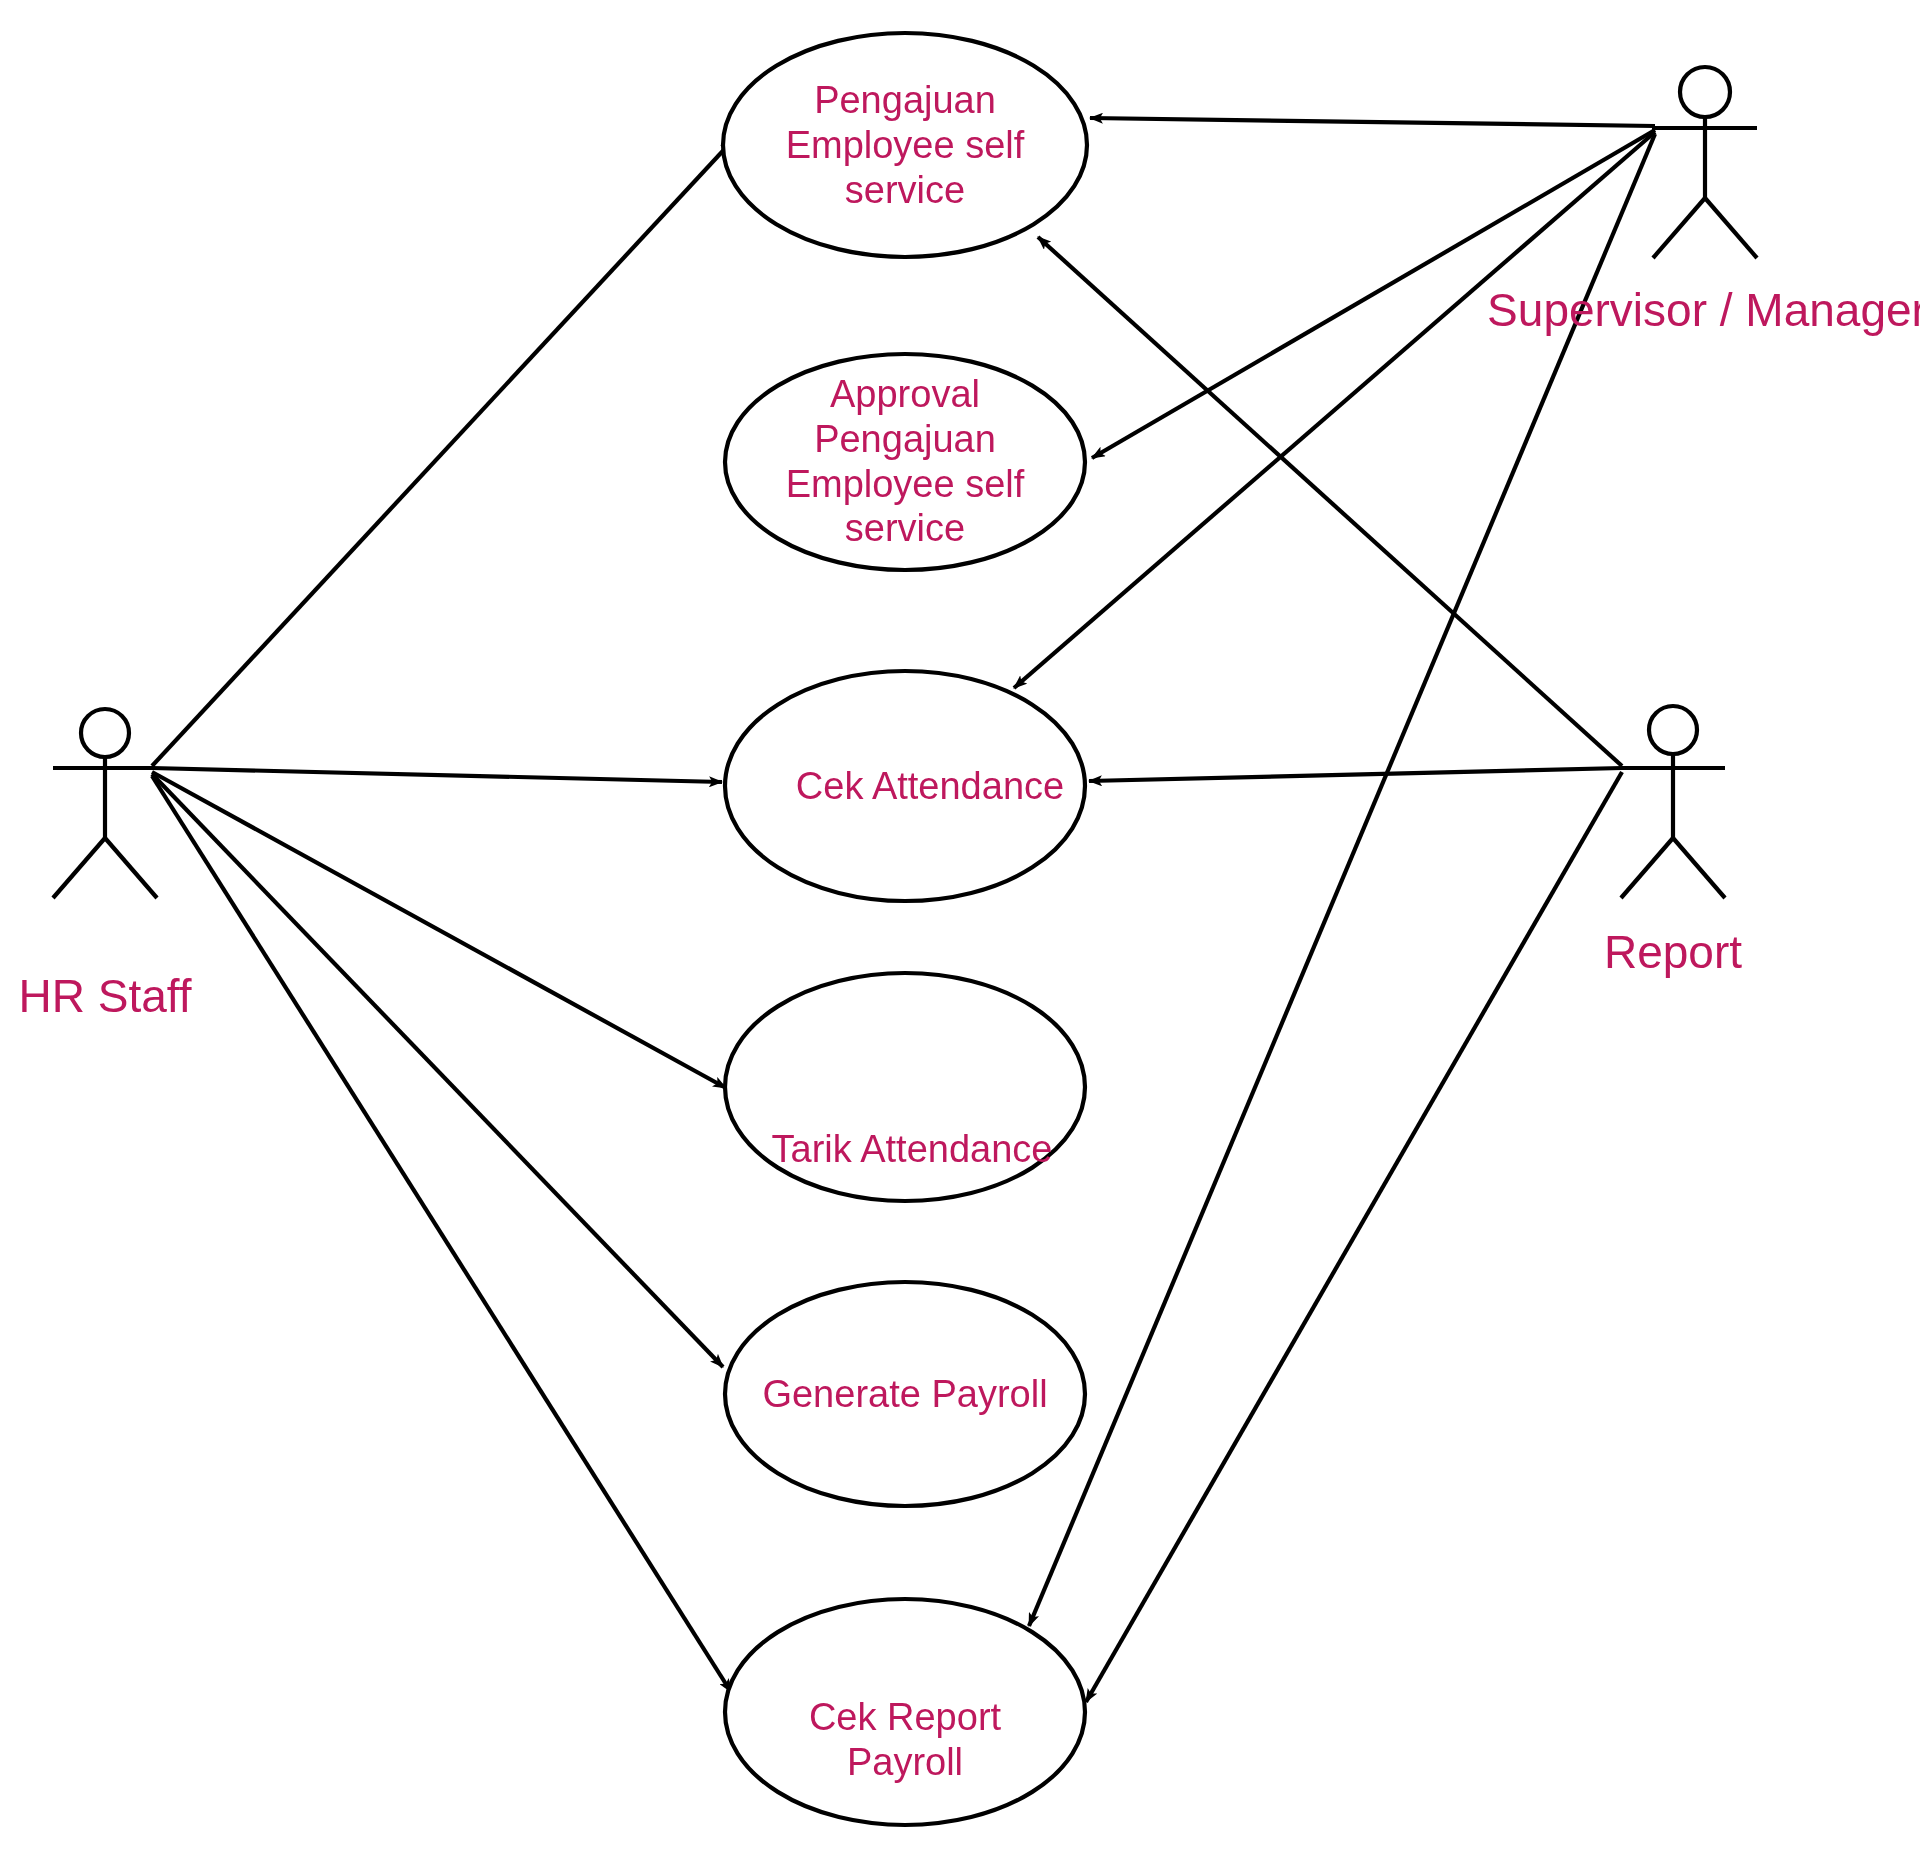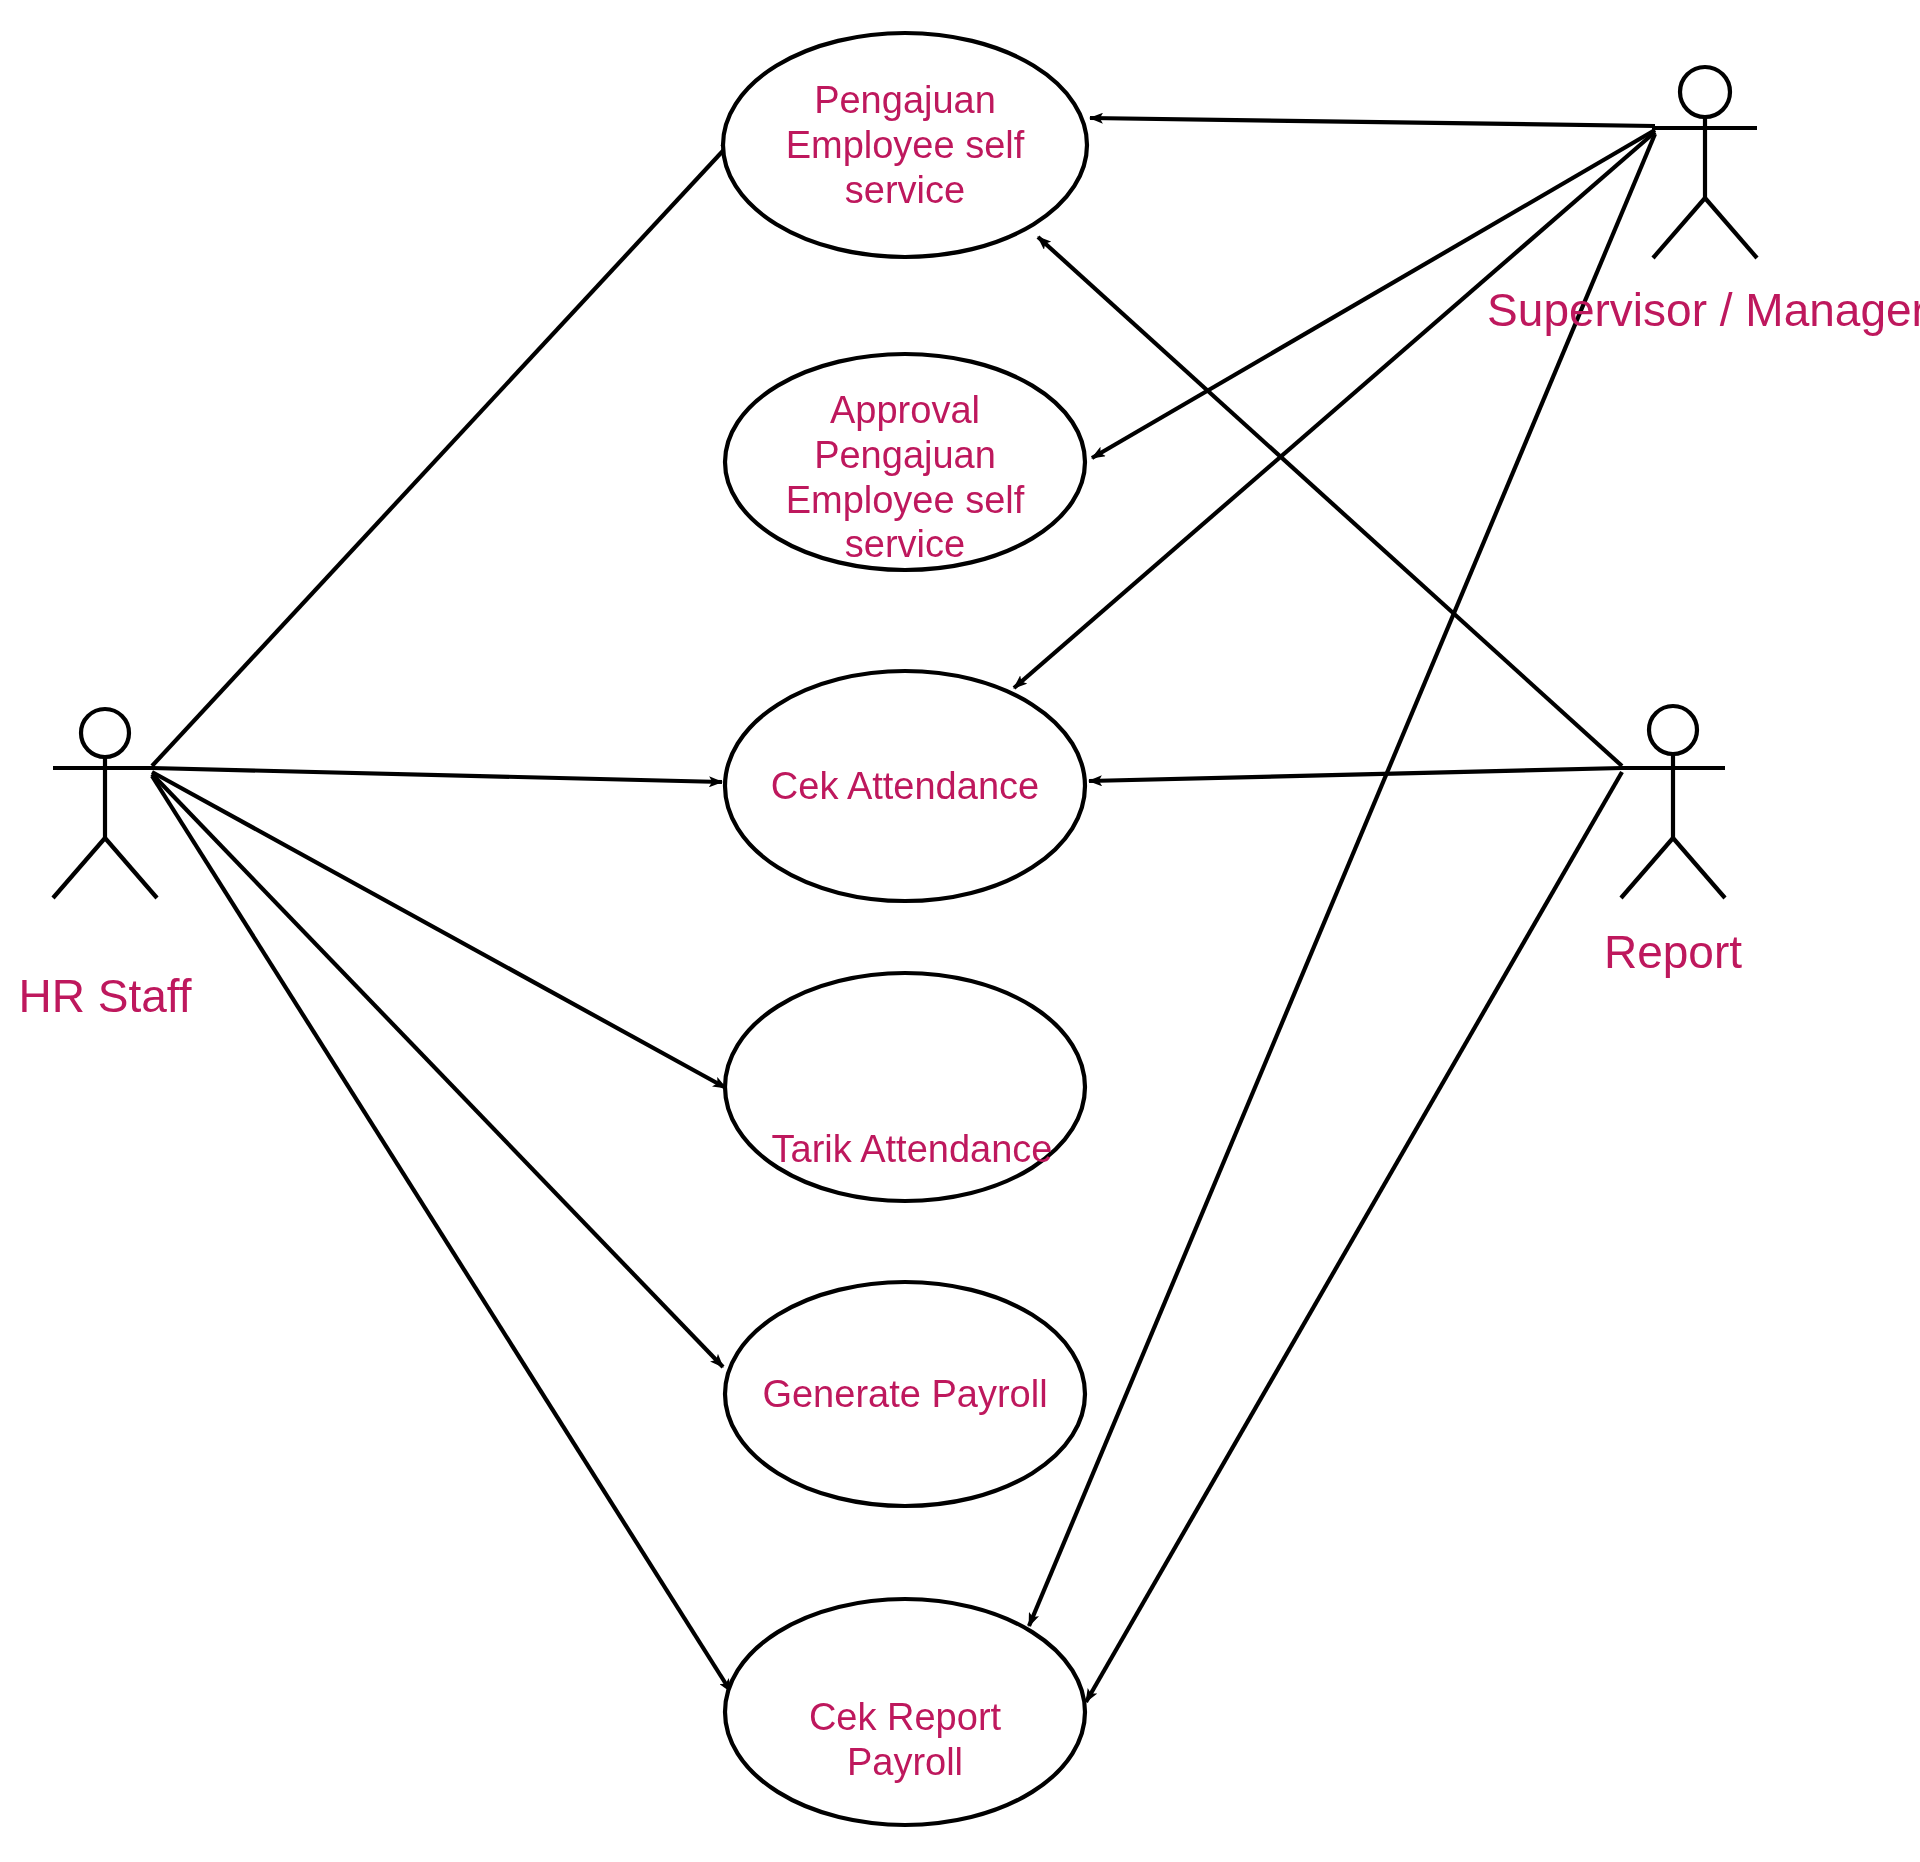--- a/index.html
+++ b/index.html
@@ -97,25 +97,25 @@
           <line x1="1673" y1="838" x2="1621" y2="898" stroke="#000000" stroke-width="4.2"></line>
           <line x1="1673" y1="838" x2="1725" y2="898" stroke="#000000" stroke-width="4.2"></line>
         </g>
       </g>
   </svg>
 
   <div id="label-layer">
       <div class="uc-label" style="left: 905px; top: 145px;">Pengajuan
 Employee self
 service</div>
-      <div class="uc-label" style="left: 905px; top: 478px;">Approval
+      <div class="uc-label" style="left: 905px; top: 462px;">Approval
 Pengajuan
 Employee self
 service</div>
-      <div class="uc-label" style="left: 905px; top: 786px; text-align: right;">Cek Attendance</div>
+      <div class="uc-label" style="left: 930px; top: 786px; text-align: right;">Cek Attendance</div>
       <div class="uc-label" style="left: 905px; top: 1149px; margin-left: 7px;">Tarik Attendance</div>
       <div class="uc-label" style="left: 905px; top: 1394px;">Generate Payroll</div>
       <div class="uc-label" style="left: 905px; top: 1712px; margin-top: 28px;">Cek Report
 Payroll</div>
       <div class="actor-label" style="left: 105px; top: 925px; margin-top: 44px;">HR Staff</div>
       <div class="actor-label" style="left: 1707px; top: 283px;">Supervisor / Manager</div>
       <div class="actor-label" style="left: 1673px; top: 925px;">Report</div>
     </div>
 
 </div>

